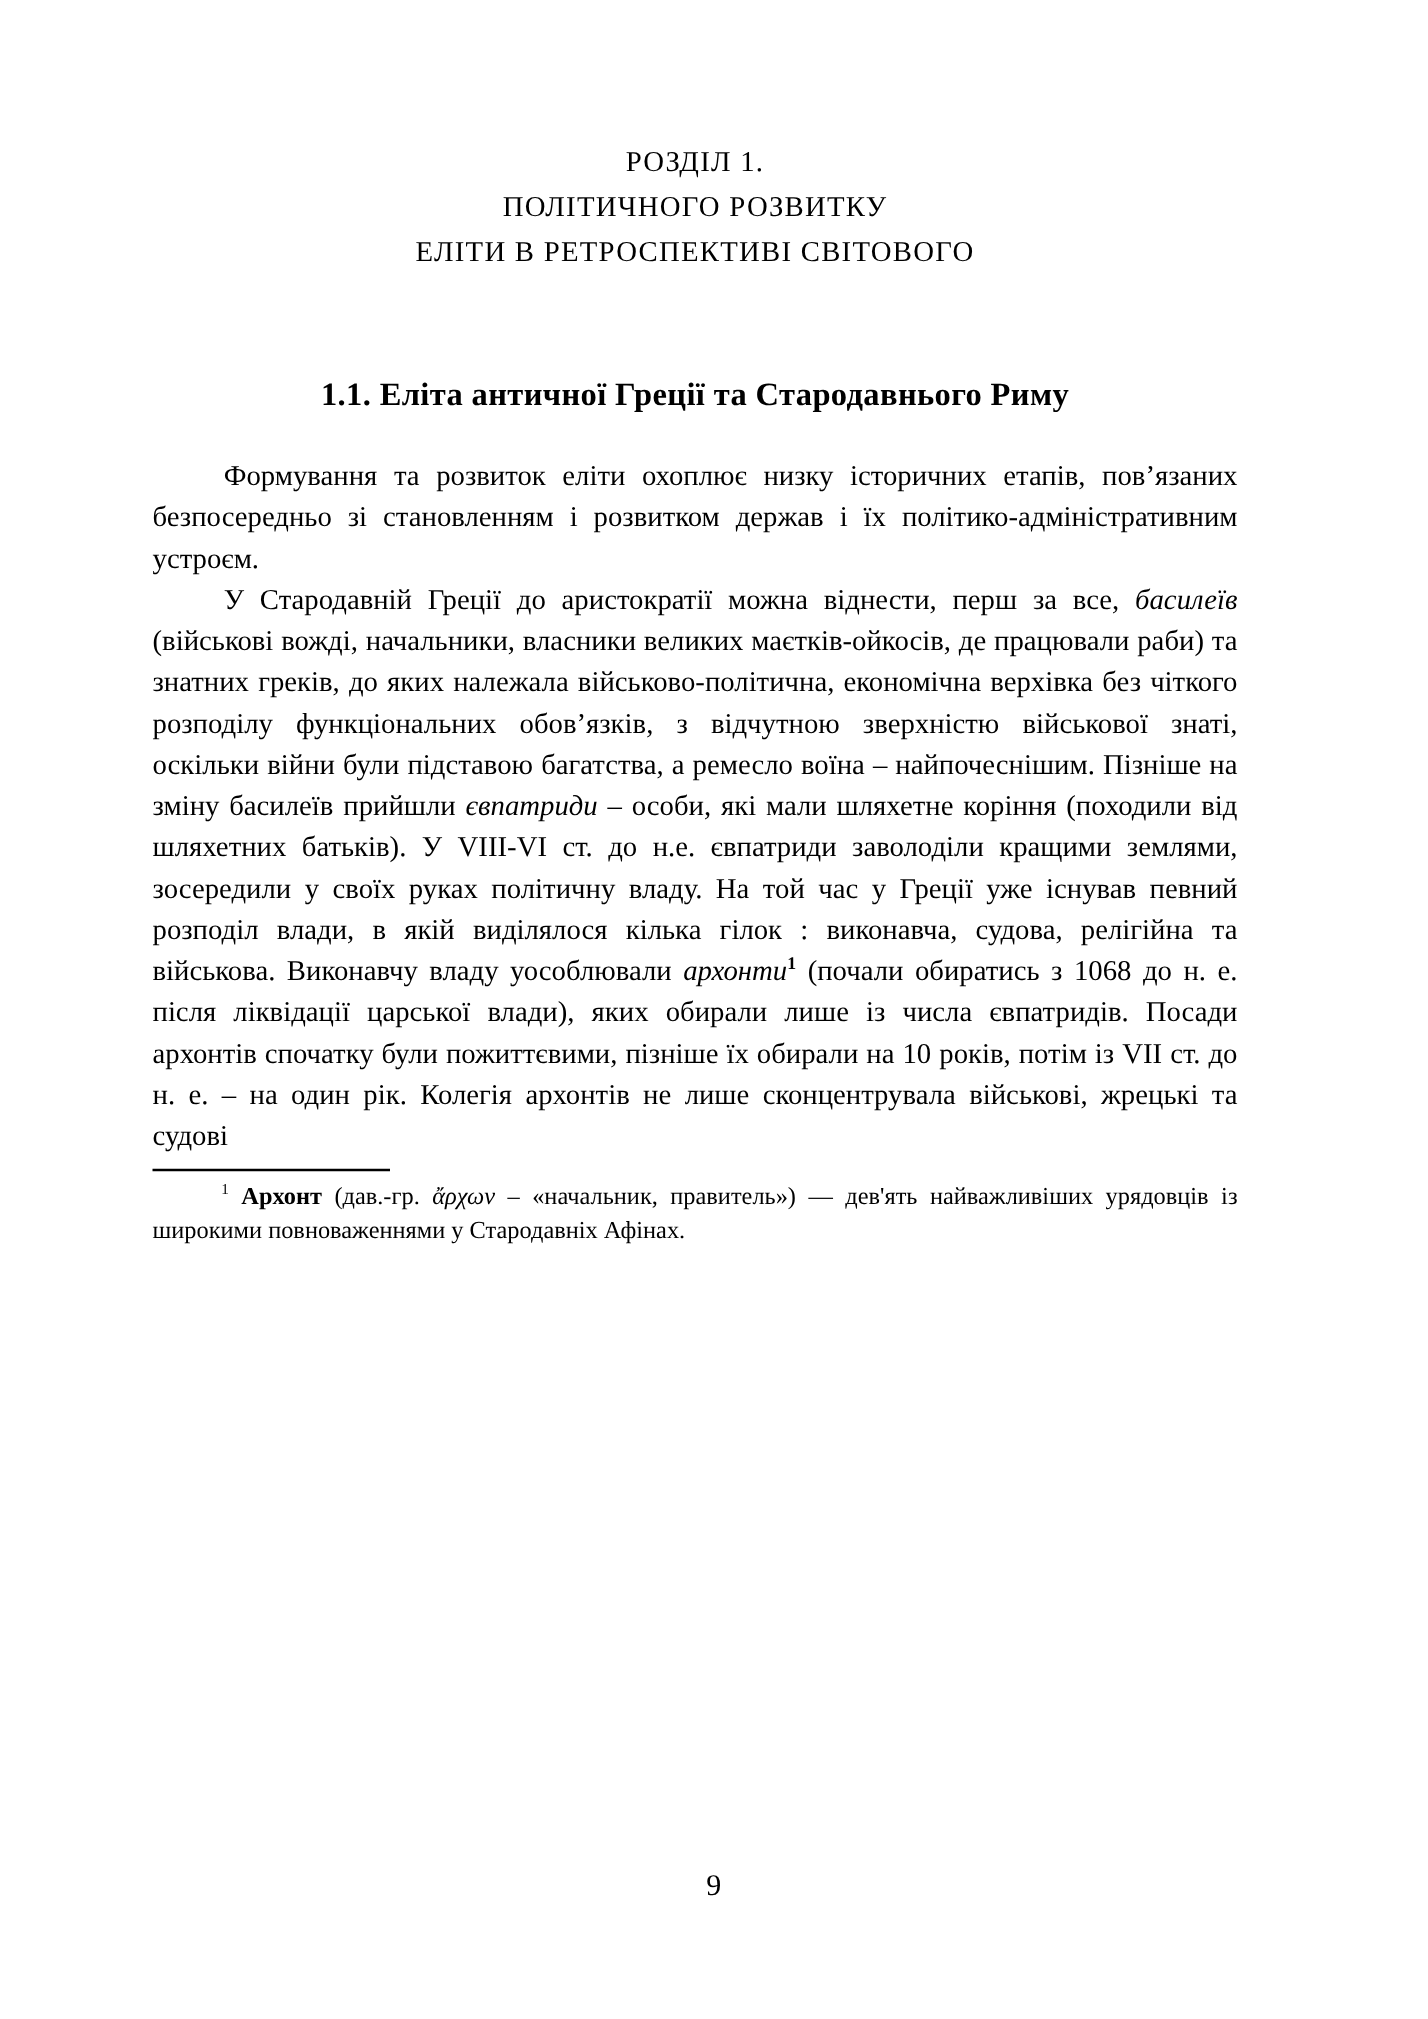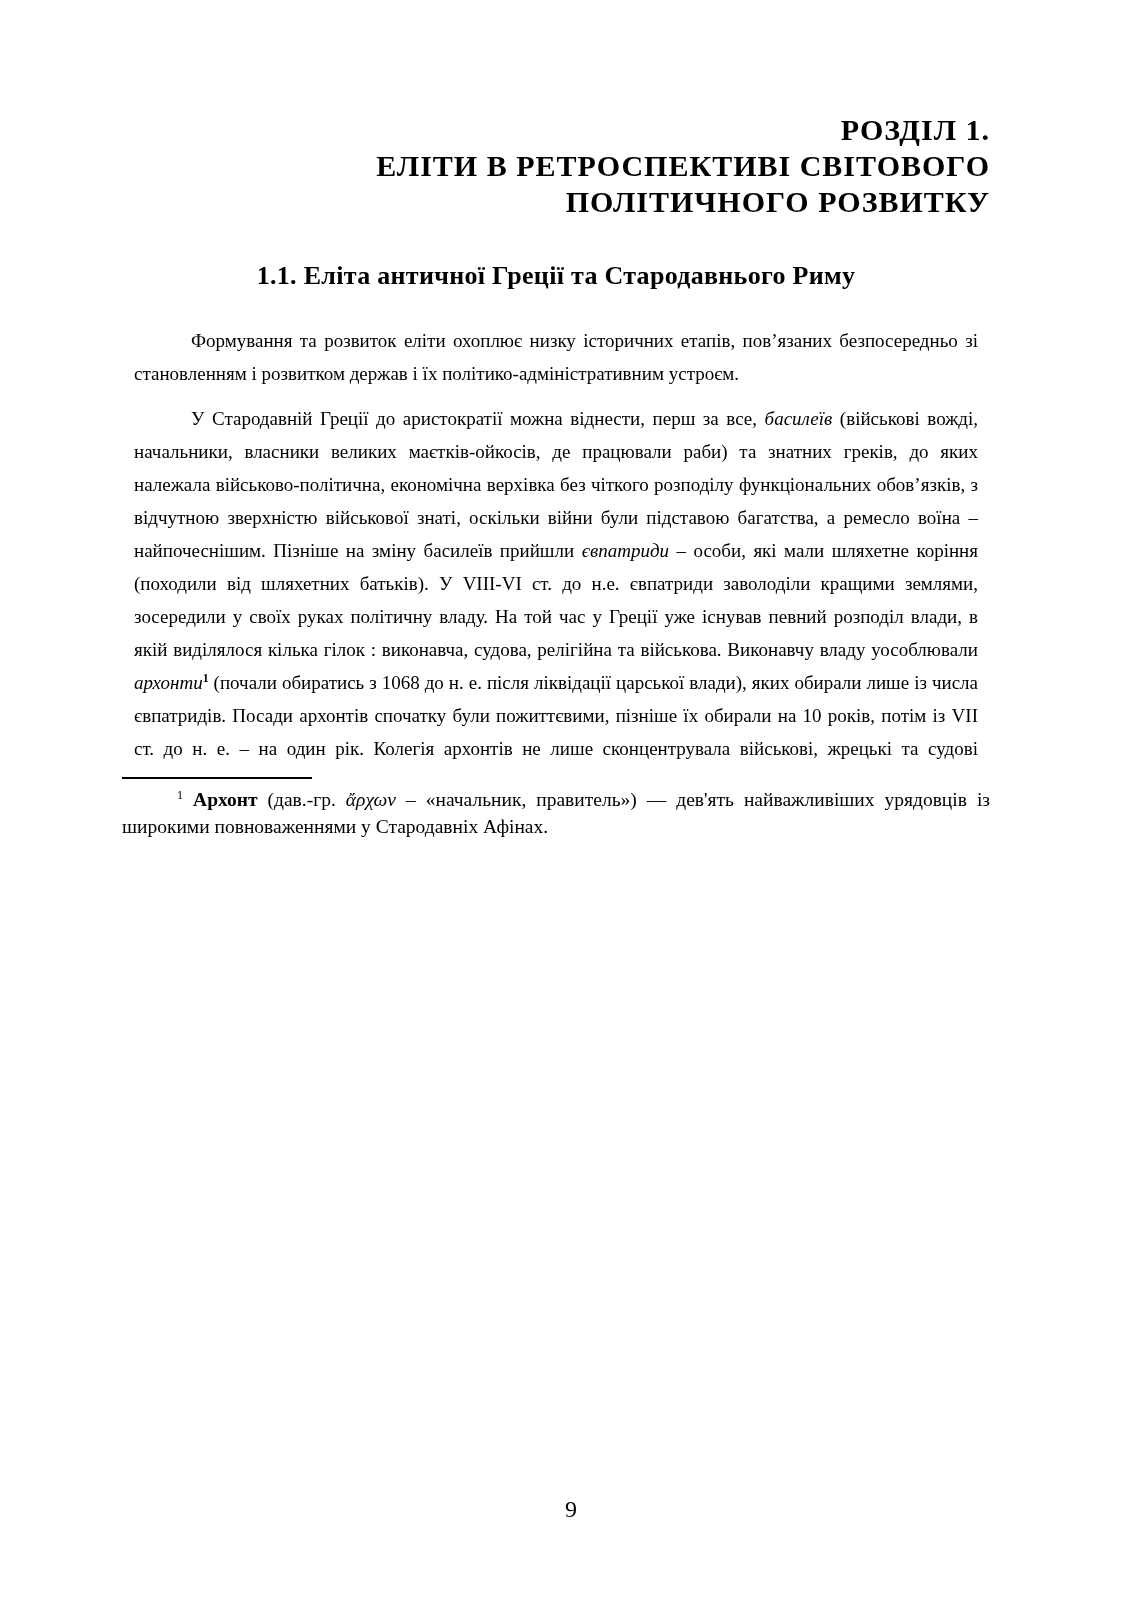--- a/index.html
+++ b/index.html
@@ -12,40 +12,40 @@
     width: 1142px;
     height: 1615px;
     background: #ffffff;
     box-sizing: border-box;
     padding: 112px 152px 0 122px;
     font-family: "Liberation Serif", "DejaVu Serif", serif;
     color: #000000;
     overflow: hidden;
   }
   .chapter-title {
-    text-align: right;
-    font-weight: bold;
-    font-size: 30px;
+    text-align: center;
+    font-weight: normal;
+    font-size: 23px;
     line-height: 36px;
     letter-spacing: 1px;
   }
   .section-title {
     text-align: center;
     font-weight: bold;
     font-size: 26px;
     line-height: 32px;
-    margin-top: 40px;
+    margin-top: 80px;
     letter-spacing: 0.3px;
   }
   .body-text {
     margin-top: 32px;
   }
   .body-text p.para {
-    margin: 12px;
-    font-size: 19px;
+    margin: 0;
+    font-size: 23px;
     line-height: 33px;
     text-align: justify;
     text-indent: 57px;
   }
   .body-text p.para.justify-last {
     text-align-last: justify;
   }
   .seg-n { font-style: normal; font-weight: normal; }
   .seg-bi { font-weight: normal; font-style: italic; }
   .seg-b { font-weight: bold; }
@@ -78,22 +78,22 @@
     font-size: 24px;
   }
 </style>
 </head>
 <body>
 
 <div class="page">
 
   <div class="chapter-title">
     <div>РОЗДІЛ 1.</div>
+    <div>ПОЛІТИЧНОГО РОЗВИТКУ</div>
     <div>ЕЛІТИ В РЕТРОСПЕКТИВІ СВІТОВОГО</div>
-    <div>ПОЛІТИЧНОГО РОЗВИТКУ</div>
   </div>
 
   <div class="section-title">1.1. Еліта античної Греції та Стародавнього Риму</div>
 
   <div class="body-text">
       <p class="para"><span class="seg-n">Формування та розвиток еліти охоплює низку історичних етапів, пов’язаних безпосередньо зі становленням і розвитком держав і їх політико-адміністративним устроєм.</span></p>
       <p class="para justify-last"><span class="seg-n">У Стародавній Греції до аристократії можна віднести, перш за все, </span><span class="seg-bi">басилеїв</span><span class="seg-n"> (військові вожді, начальники, власники великих маєтків-ойкосів, де працювали раби) та знатних греків, до яких належала військово-політична, економічна верхівка без чіткого розподілу функціональних обов’язків, з відчутною зверхністю військової знаті, оскільки війни були підставою багатства, а ремесло воїна – найпочеснішим. Пізніше на зміну басилеїв прийшли </span><span class="seg-bi">євпатриди</span><span class="seg-n"> – особи, які мали шляхетне коріння (походили від шляхетних батьків). У VIII-VI ст. до н.е. євпатриди заволоділи кращими землями, зосередили у своїх руках політичну владу. На той час у Греції уже існував певний розподіл влади, в якій виділялося кілька гілок : виконавча, судова, релігійна та військова. Виконавчу владу уособлювали </span><span class="seg-bi">архонти</span><sup class="seg-sup-b">1</sup><span class="seg-n"> (почали обиратись з 1068 до н. е. після ліквідації царської влади), яких обирали лише із числа євпатридів. Посади архонтів спочатку були пожиттєвими, пізніше їх обирали на 10 років, потім із VII ст. до н. е. – на один рік. Колегія архонтів не лише сконцентрувала військові, жрецькі та судові</span></p>
     </div>
 
   <div class="footnote">

